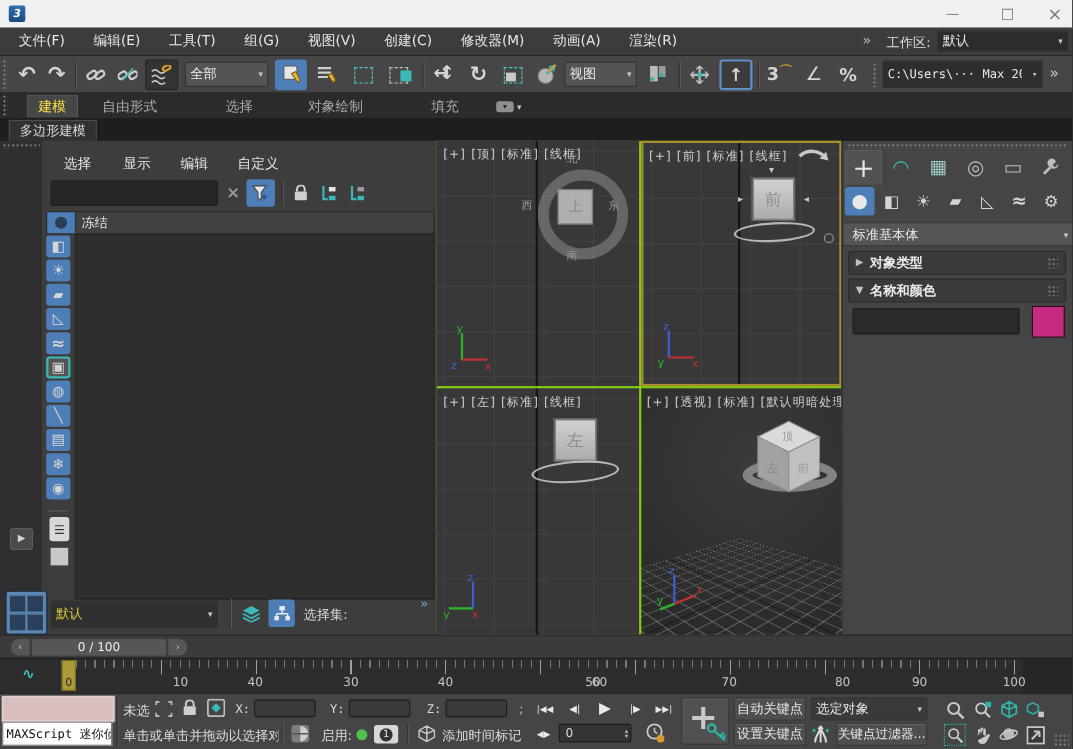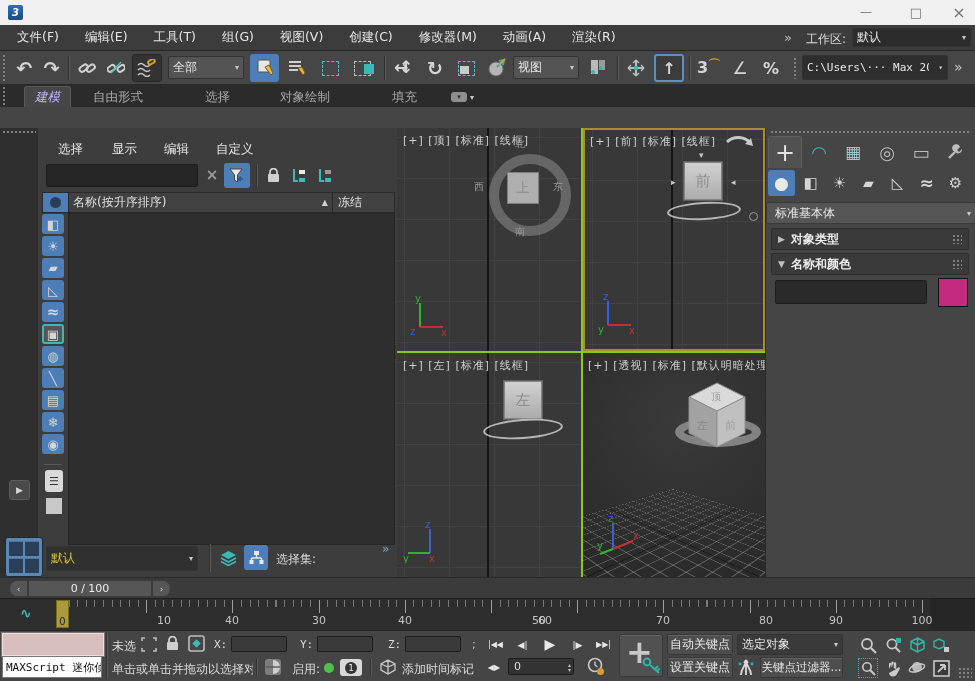--- a/index.html
+++ b/index.html
@@ -8,21 +8,21 @@
   .btn{display:flex;align-items:center;justify-content:center;color:#d5d5d5;border-radius:3px;box-sizing:border-box;}
   .blue{background:#4d7eb8;}
   .drop{background:#545454;border:1px solid #333;color:#e9e9e9;font-size:12px;display:flex;align-items:center;border-radius:2px;box-sizing:border-box;padding:0 4px;}
   .drop .caret{margin-left:auto;}
   .caret{font-size:8px;color:#c9c9c9;}
   .field{background:#2e2e2e;border:1px solid #1d1d1d;border-radius:2px;box-sizing:border-box;color:#ddd;font-size:11px;}
   .sep{width:1px;background:#333;box-shadow:1px 0 0 #5a5a5a;}
   .grip{background-image:radial-gradient(#808080 28%,transparent 32%);background-size:4px 4px;}
   .menu-item{padding:0 13px;font-size:12.5px;color:#e6e6e6;display:flex;align-items:center;}
   .ribbon-tab{font-size:12.5px;color:#aaa;padding:0 10px;display:flex;align-items:center;}
-  .ribbon-tab.active{background:#474747;color:#c4b5fd;border:1px solid #5a5a5a;border-bottom:none;border-radius:3px 3px 0 0;font-style:italic;}
+  .ribbon-tab.active{background:#474747;color:#fde047;border:1px solid #5a5a5a;border-bottom:none;border-radius:3px 3px 0 0;}
   .dash{width:15px;height:13px;border:1px dashed #49c2c2;box-sizing:border-box;}
   .roll{background:#3a3a3a;border:1px solid #2d2d2d;border-radius:2px;display:flex;align-items:center;color:#ececec;font-weight:bold;font-size:12px;box-sizing:border-box;padding:0 6px;gap:6px;}
   .vp{position:absolute;background:#383838;overflow:hidden;
       background-image:linear-gradient(to right,#424242 1px,transparent 1px),linear-gradient(to bottom,#424242 1px,transparent 1px);
       background-size:45px 41px;background-position:7px 9px;}
   .vp-label{position:absolute;font-size:11px;color:#cfcfcf;letter-spacing:1px;white-space:nowrap;}
   .vline{position:absolute;top:0;bottom:0;width:2px;background:#151515;}
   .wcube{position:absolute;width:38px;height:38px;background:linear-gradient(#e2e2e2,#b9b9b9);border:1px solid #8c8c8c;box-shadow:0 0 0 1px #666;display:flex;align-items:center;justify-content:center;font-size:15px;color:#979797;opacity:.9;box-sizing:border-box;}
   .ellipse{position:absolute;border:2px solid rgba(205,205,205,.85);border-radius:50%;}
   .ticks{background-image:repeating-linear-gradient(90deg,#a0a0a0 0 1px,transparent 1px 86.2px),repeating-linear-gradient(90deg,#787878 0 1px,transparent 1px 8.62px);background-size:100% 13px,100% 7px;background-repeat:no-repeat;}
@@ -169,20 +169,23 @@
     <div class="ribbon-tab active" style="margin-left:24px;height:20px;">建模</div>
     <div class="ribbon-tab" style="margin-left:12px;height:20px;">自由形式</div>
     <div class="ribbon-tab" style="margin-left:42px;height:20px;">选择</div>
     <div class="ribbon-tab" style="margin-left:30px;height:20px;">对象绘制</div>
     <div class="ribbon-tab" style="margin-left:42px;height:20px;">填充</div>
     <div style="margin-left:24px;height:20px;display:flex;align-items:center;gap:3px;">
       <span style="width:16px;height:10px;background:#8f8f8f;border-radius:3px;display:flex;align-items:center;justify-content:center;color:#2b2b2b;font-size:7px;">▾</span>
       <span class="caret">▾</span>
     </div>
   </div>
+  <div class="ab" style="left:0;top:107px;width:975px;height:21px;background:#1e1e1e;border-bottom:1px solid #161616;">
+    <div class="ab" style="left:8px;top:2px;padding:1px 9px;background:#313131;border:1px solid #4c4c4c;color:#d8d8d8;font-size:12px;">多边形建模</div>
+  </div>
 
   <div class="ab" style="left:0;top:128px;width:38px;height:449px;background:#2f2f2f;border-right:1px solid #242424;">
     <div class="ab grip" style="left:2px;top:2px;width:34px;height:5px;"></div>
     <div class="ab btn" style="left:9px;top:352px;width:21px;height:20px;background:#4a4a4a;border:1px solid #5c5c5c;font-size:9px;">▶</div>
   </div>
 
   <div class="ab" style="left:38px;top:128px;width:359px;height:449px;background:#3d3d3d;border-right:1px solid #242424;">
     <div class="ab" style="left:20px;top:13px;display:flex;gap:0;">
       <span class="menu-item" style="padding:0 15px 0 0;">选择</span>
       <span class="menu-item" style="padding:0 15px 0 14px;">显示</span>
@@ -216,24 +219,20 @@
           <path d="M2 1 v12 h4" stroke="#3db8b8" stroke-width="2" fill="none"></path>
           <rect x="7" y="2" width="6" height="4" fill="#9a9a9a"></rect>
           <rect x="7" y="10" width="6" height="4" fill="#3db8b8"></rect>
         </svg>
     </div>
 
     <div class="ab" style="left:4px;top:64px;width:353px;height:21px;background:#414141;border:1px solid #2a2a2a;box-sizing:border-box;display:flex;">
       <div class="btn blue" style="width:26px;height:100%;border-radius:0;border-right:1px solid #2a2a2a;">
           <span style="width:11px;height:11px;border-radius:50%;background:#2c3e55;"></span>
         </div>
-      <div style="flex:0 0 264px;display:flex;align-items:center;padding:0 4px;font-size:12px;color:#e0e0e0;border-right:1px solid #2a2a2a;box-sizing:border-box;">
-        <span class="clip">名称(按升序排序)</span>
-        <span style="margin-left:auto;font-size:8px;color:#cfcfcf;">▲</span>
-      </div>
       <div style="flex:1;display:flex;align-items:center;padding:0 5px;font-size:12px;color:#e0e0e0;">冻结</div>
     </div>
 
     <div class="ab" style="left:30px;top:85px;width:327px;height:332px;background:#2e2e2e;border:1px solid #262626;box-sizing:border-box;"></div>
 
     <div class="ab" style="left:4px;top:86px;display:flex;flex-direction:column;gap:2px;">
       <div class="btn blue" style="width:22px;height:20px;font-size:13px;">◧</div>
       <div class="btn blue" style="width:22px;height:20px;font-size:13px;">☀</div>
       <div class="btn blue" style="width:22px;height:20px;font-size:12px;">▰</div>
       <div class="btn blue" style="width:22px;height:20px;font-size:13px;">◺</div>

